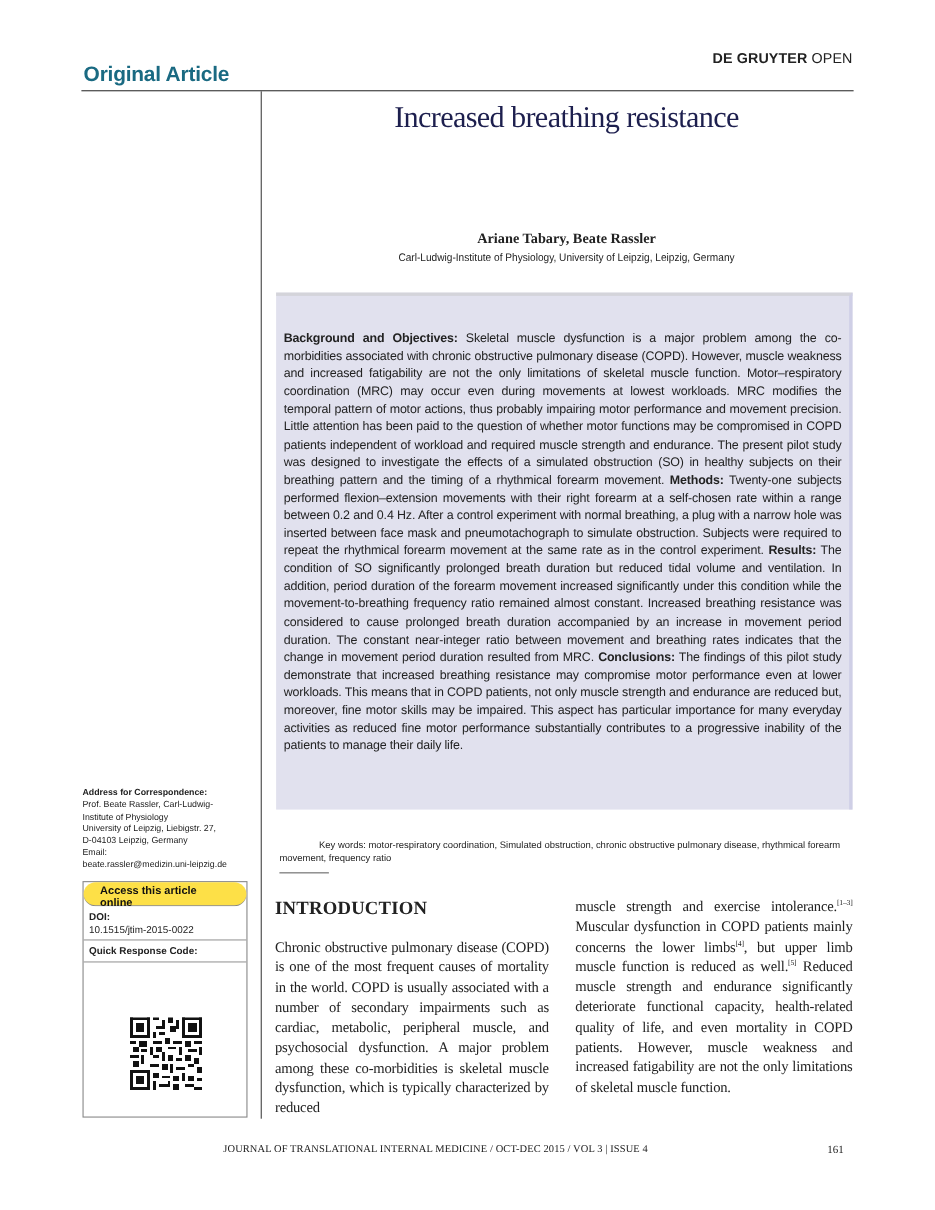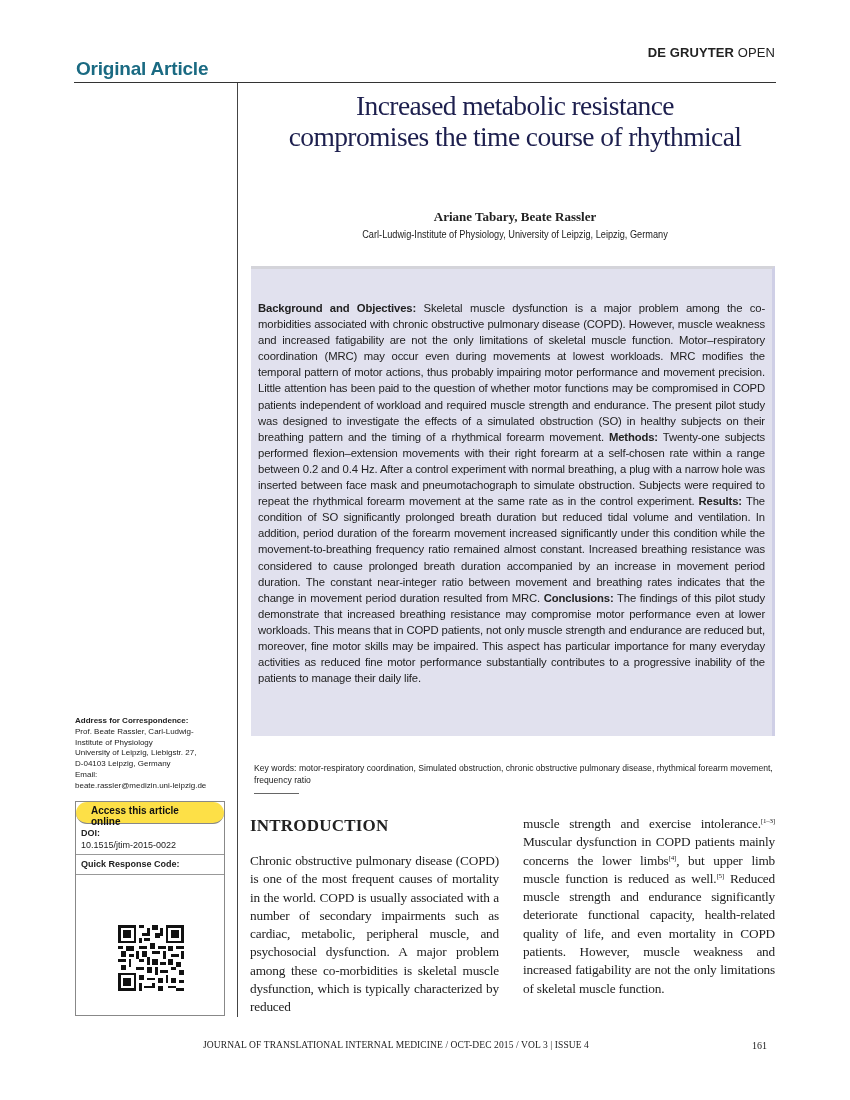--- a/index.html
+++ b/index.html
@@ -16,21 +16,21 @@
   .title { left:250px; top:90px; width:530px; text-align:center; font-family:"Liberation Serif", serif; font-size:27.5px; line-height:31px; color:#1d1f4e; letter-spacing:-0.6px; }
   .authors { left:250px; top:209px; width:530px; text-align:center; font-family:"Liberation Serif", serif; font-weight:bold; font-size:13px; color:#222; }
   .affil { left:250px; top:229px; width:530px; text-align:center; font-family:"Liberation Sans", sans-serif; font-size:10px; color:#222; transform:scaleX(0.92); transform-origin:center; }
 
   .abstract { left:251px; top:266px; width:524px; height:470px; background:#e1e1ee; border-top:3px solid #d4d4da; border-right:3px solid #cfcfe6; box-sizing:border-box; }
   .abstract-heading { position:absolute; left:0; right:0; top:4px; text-align:center; font-family:"Liberation Sans", sans-serif; font-weight:bold; font-size:15px; color:#222; }
   .abstract-body { position:absolute; left:7px; right:7px; top:31px; font-family:"Liberation Sans", sans-serif; font-size:11.3px; line-height:16.1px; text-align:justify; color:#222; letter-spacing:-0.15px; }
   .abstract-body b { font-weight:bold; }
 
   .keywords { left:254px; top:763px; width:520px; font-family:"Liberation Sans", sans-serif; font-size:8.6px; line-height:11.5px; color:#222; }
-  .keywords b { font-weight:normal; }
+  .keywords b { font-weight:normal;margin-left:36px; }
   .kw-rule { left:254px; top:793px; width:45px; height:1px; background:#666; }
 
   .correspondence { left:75px; top:716px; width:160px; font-family:"Liberation Sans", sans-serif; font-size:8px; line-height:10.8px; color:#222; }
   .correspondence .head { font-weight:bold; }
 
   .access { left:75px; top:801px; width:150px; height:215px; border:1px solid #888; box-sizing:border-box; font-family:"Liberation Sans", sans-serif; }
   .access .hdr { background:#fde047; color:#111; font-weight:bold; font-size:10px; padding:3px 15px; height:15px; border-bottom:1px solid #888;border-radius:11px; }
   .access .row { padding:4px 5px 3px; font-size:9px; line-height:11.5px; border-bottom:1px solid #999; color:#222; }
   .access .row .lbl { font-weight:bold; }
   .access .qr { position:absolute; left:42px; top:123px; width:66px; height:66px; }
@@ -47,22 +47,21 @@
 </head>
 <body>
 
 <div class="abs publisher"><b>DE GRUYTER</b> <span>OPEN</span></div>
 
 <div class="abs section-label">Original Article</div>
 <div class="abs top-rule"></div>
 <div class="abs v-rule"></div>
 
 <div class="abs title">
-  <div>Increased metabolic resistance</div>
-  <div>compromises the time course of rhythmical</div>
+  <div>Increased breathing resistance</div>
 </div>
 <div class="abs authors">Ariane Tabary, Beate Rassler</div>
 <div class="abs affil">Carl-Ludwig-Institute of Physiology, University of Leipzig, Leipzig, Germany</div>
 
 <div class="abs abstract">
   <div class="abstract-body"><b>Background and Objectives:</b><span> Skeletal muscle dysfunction is a major problem among the co-morbidities associated with chronic obstructive pulmonary disease (COPD). However, muscle weakness and increased fatigability are not the only limitations of skeletal muscle function. Motor–respiratory coordination (MRC) may occur even during movements at lowest workloads. MRC modifies the temporal pattern of motor actions, thus probably impairing motor performance and movement precision. Little attention has been paid to the question of whether motor functions may be compromised in COPD patients independent of workload and required muscle strength and endurance. The present pilot study was designed to investigate the effects of a simulated obstruction (SO) in healthy subjects on their breathing pattern and the timing of a rhythmical forearm movement. </span><b>Methods:</b><span> Twenty-one subjects performed flexion–extension movements with their right forearm at a self-chosen rate within a range between 0.2 and 0.4 Hz. After a control experiment with normal breathing, a plug with a narrow hole was inserted between face mask and pneumotachograph to simulate obstruction. Subjects were required to repeat the rhythmical forearm movement at the same rate as in the control experiment. </span><b>Results:</b><span> The condition of SO significantly prolonged breath duration but reduced tidal volume and ventilation. In addition, period duration of the forearm movement increased significantly under this condition while the movement-to-breathing frequency ratio remained almost constant. Increased breathing resistance was considered to cause prolonged breath duration accompanied by an increase in movement period duration. The constant near-integer ratio between movement and breathing rates indicates that the change in movement period duration resulted from MRC. </span><b>Conclusions:</b><span> The findings of this pilot study demonstrate that increased breathing resistance may compromise motor performance even at lower workloads. This means that in COPD patients, not only muscle strength and endurance are reduced but, moreover, fine motor skills may be impaired. This aspect has particular importance for many everyday activities as reduced fine motor performance substantially contributes to a progressive inability of the patients to manage their daily life.</span></div>
 </div>
 
 <div class="abs keywords"><b>Key words:</b><span> motor-respiratory coordination, Simulated obstruction, chronic obstructive pulmonary disease, rhythmical forearm movement, frequency ratio</span></div>
 <div class="abs kw-rule"></div>

